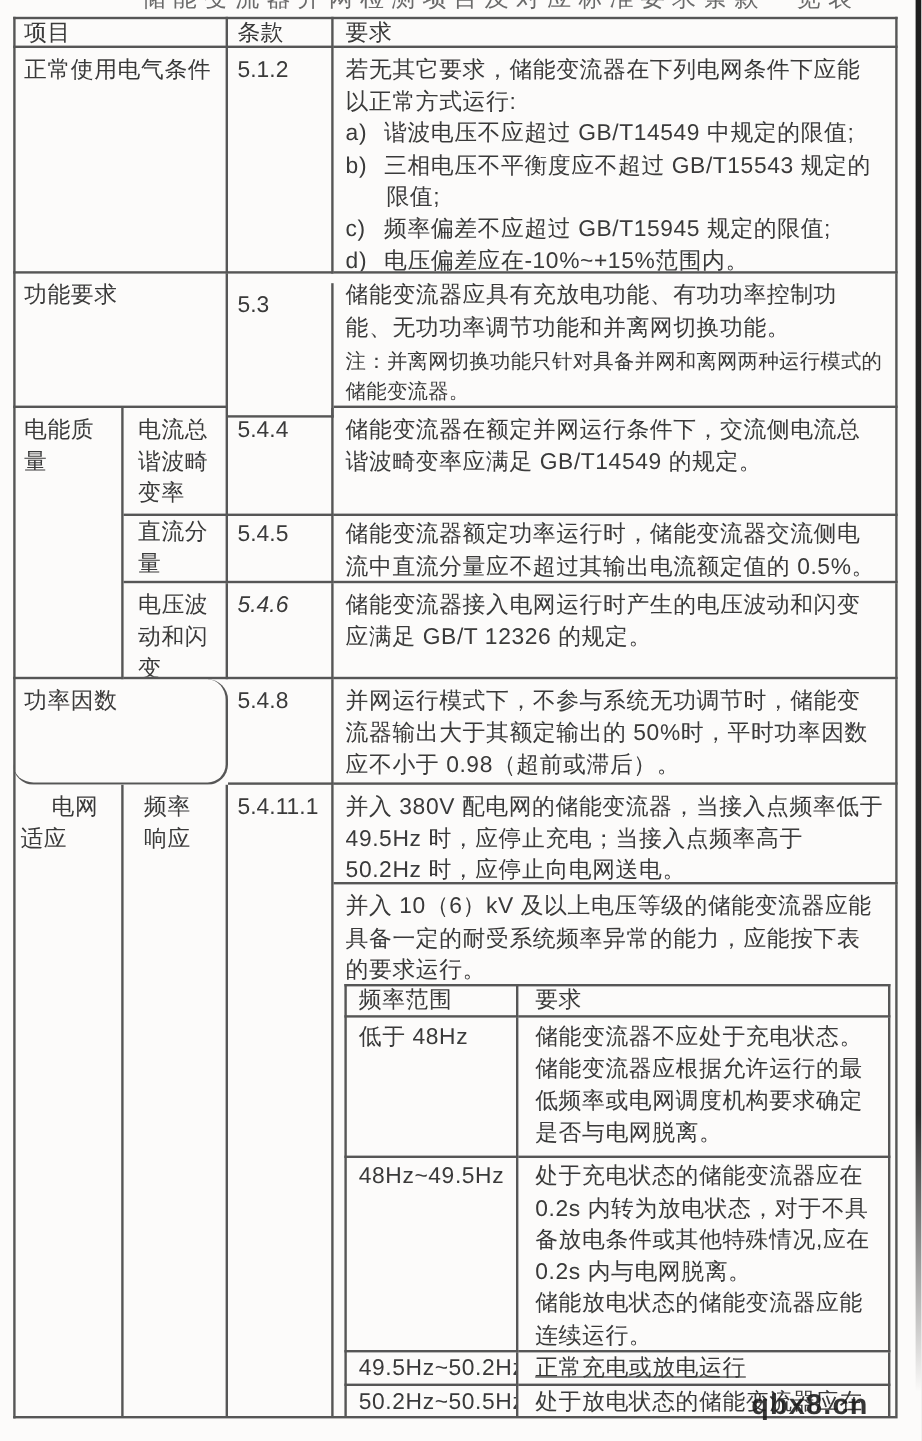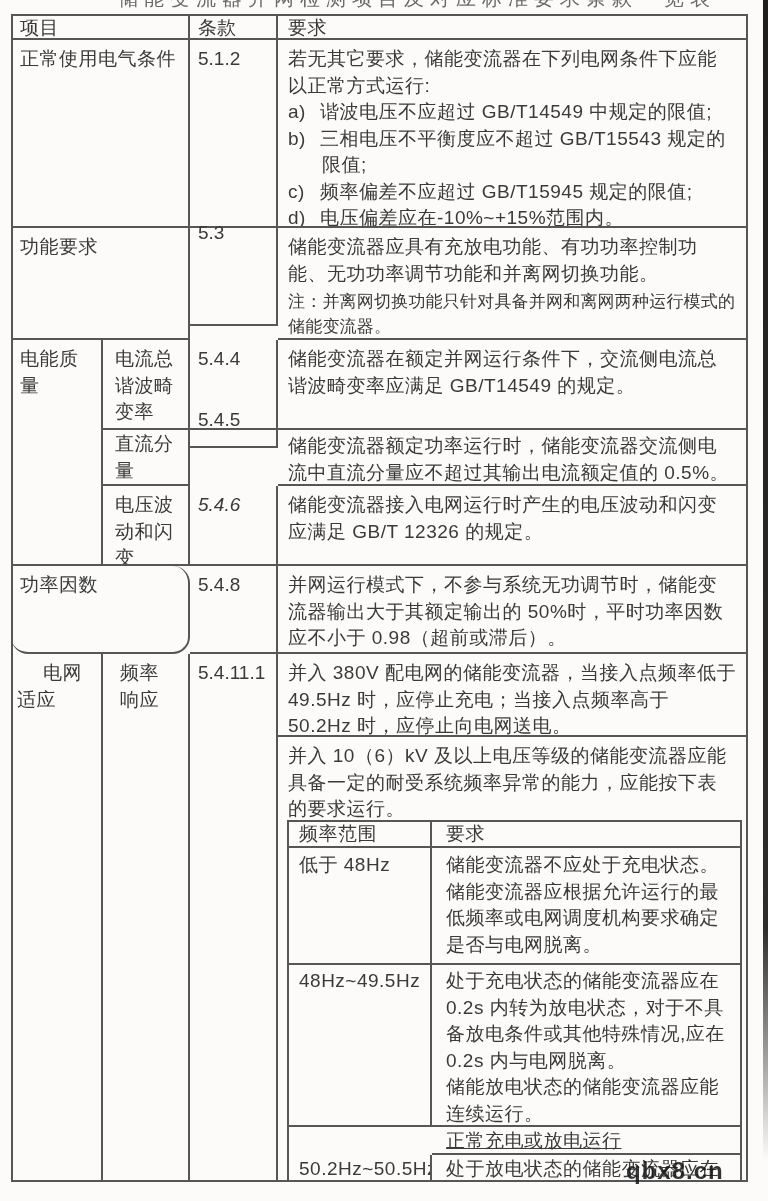--- a/index.html
+++ b/index.html
@@ -78,33 +78,33 @@
   <div class="cell clause" style="left:190px;top:40px;width:88px;height:188px;">5.1.2</div>
   <div class="cell req" style="left:278px;top:40px;width:470px;height:188px;">
     <div>若无其它要求，储能变流器在下列电网条件下应能以正常方式运行:</div>
     <div class="li"><span class="mk">a)</span><span>谐波电压不应超过 GB/T14549 中规定的限值;</span></div>
     <div class="li"><span class="mk">b)</span><span>三相电压不平衡度应不超过 GB/T15543 规定的限值;</span></div>
     <div class="li"><span class="mk">c)</span><span>频率偏差不应超过 GB/T15945 规定的限值;</span></div>
     <div class="li"><span class="mk">d)</span><span>电压偏差应在-10%~+15%范围内。</span></div>
   </div>
 
   <div class="cell" style="left:11px;top:228px;width:179px;height:112px;">功能要求</div>
-  <div class="cell clause" style="left:190px;top:214px;width:88px;height:112px;">5.3</div>
+  <div class="cell clause" style="left:190px;top:236px;width:88px;height:112px;">5.3</div>
   <div class="cell req" style="left:278px;top:228px;width:470px;height:112px;">
     <div>储能变流器应具有充放电功能、有功功率控制功能、无功功率调节功能和并离网切换功能。</div>
     <div class="note">注：并离网切换功能只针对具备并网和离网两种运行模式的储能变流器。</div>
   </div>
 
   <div class="cell" style="left:11px;top:340px;width:92px;height:226px;">电能质量</div>
   <div class="cell item-wrap3" style="left:103px;top:340px;width:87px;height:90px;">电流总谐波畸变率</div>
   <div class="cell clause" style="left:190px;top:340px;width:88px;height:90px;">5.4.4</div>
   <div class="cell req" style="left:278px;top:340px;width:470px;height:90px;">储能变流器在额定并网运行条件下，交流侧电流总谐波畸变率应满足 GB/T14549 的规定。</div>
 
   <div class="cell item-wrap3" style="left:103px;top:430px;width:87px;height:56px;padding-top:1px;">直流分量</div>
-  <div class="cell clause" style="left:190px;top:404px;width:88px;height:44px;padding-top:3px;">5.4.5</div>
+  <div class="cell clause" style="left:190px;top:430px;width:88px;height:56px;padding-top:3px;">5.4.5</div>
   <div class="cell req" style="left:278px;top:430px;width:470px;height:56px;padding-top:3px;">储能变流器额定功率运行时，储能变流器交流侧电流中直流分量应不超过其输出电流额定值的 0.5%。</div>
 
   <div class="cell item-wrap3" style="left:103px;top:486px;width:87px;height:80px;">电压波动和闪变</div>
   <div class="cell clause" style="left:190px;top:486px;width:88px;height:80px;font-style:italic;">5.4.6</div>
   <div class="cell req" style="left:278px;top:486px;width:470px;height:80px;">储能变流器接入电网运行时产生的电压波动和闪变应满足 GB/T 12326 的规定。</div>
 
   <div class="cell" style="left:11px;top:566px;width:179px;height:88px;border-radius:17px;">功率因数</div>
   <div class="cell clause" style="left:190px;top:566px;width:88px;height:88px;">5.4.8</div>
   <div class="cell req" style="left:278px;top:566px;width:470px;height:88px;">并网运行模式下，不参与系统无功调节时，储能变流器输出大于其额定输出的 50%时，平时功率因数应不小于 0.98（超前或滞后）。</div>
 
@@ -126,20 +126,21 @@
     <div>储能变流器不应处于充电状态。</div>
     <div class="para2">储能变流器应根据允许运行的最低频率或电网调度机构要求确定是否与电网脱离。</div>
   </div>
 
   <div class="cell inner-cell inner-range" style="left:287px;top:965px;width:145px;height:162px;padding-top:3px;">48Hz~49.5Hz</div>
   <div class="cell inner-cell inner-req" style="left:432px;top:965px;width:310px;height:162px;padding-top:3px;">
     <div>处于充电状态的储能变流器应在 0.2s 内转为放电状态，对于不具备放电条件或其他特殊情况,应在 0.2s 内与电网脱离。</div>
     <div class="para2">储能放电状态的储能变流器应能连续运行。</div>
   </div>
 
+  <div class="cell inner-cell inner-range" style="left:287px;top:1127px;width:145px;height:28px;padding-top:1px;">49.5Hz~50.2Hz</div>
   <div class="cell inner-cell inner-req" style="left:432px;top:1127px;width:310px;height:28px;padding-top:1px;text-decoration:underline;">正常充电或放电运行</div>
 
   <div class="cell inner-cell inner-range nb-b" style="left:287px;top:1155px;width:145px;height:25px;padding-top:1px;">50.2Hz~50.5Hz</div>
   <div class="cell inner-cell inner-req nb-b" style="left:432px;top:1155px;width:310px;height:25px;padding-top:1px;">处于放电状态的储能变流器应在</div>
 
   <div class="watermark">qbx8.cn</div>
 
   <div class="edge-right"></div>
 
 </div>

